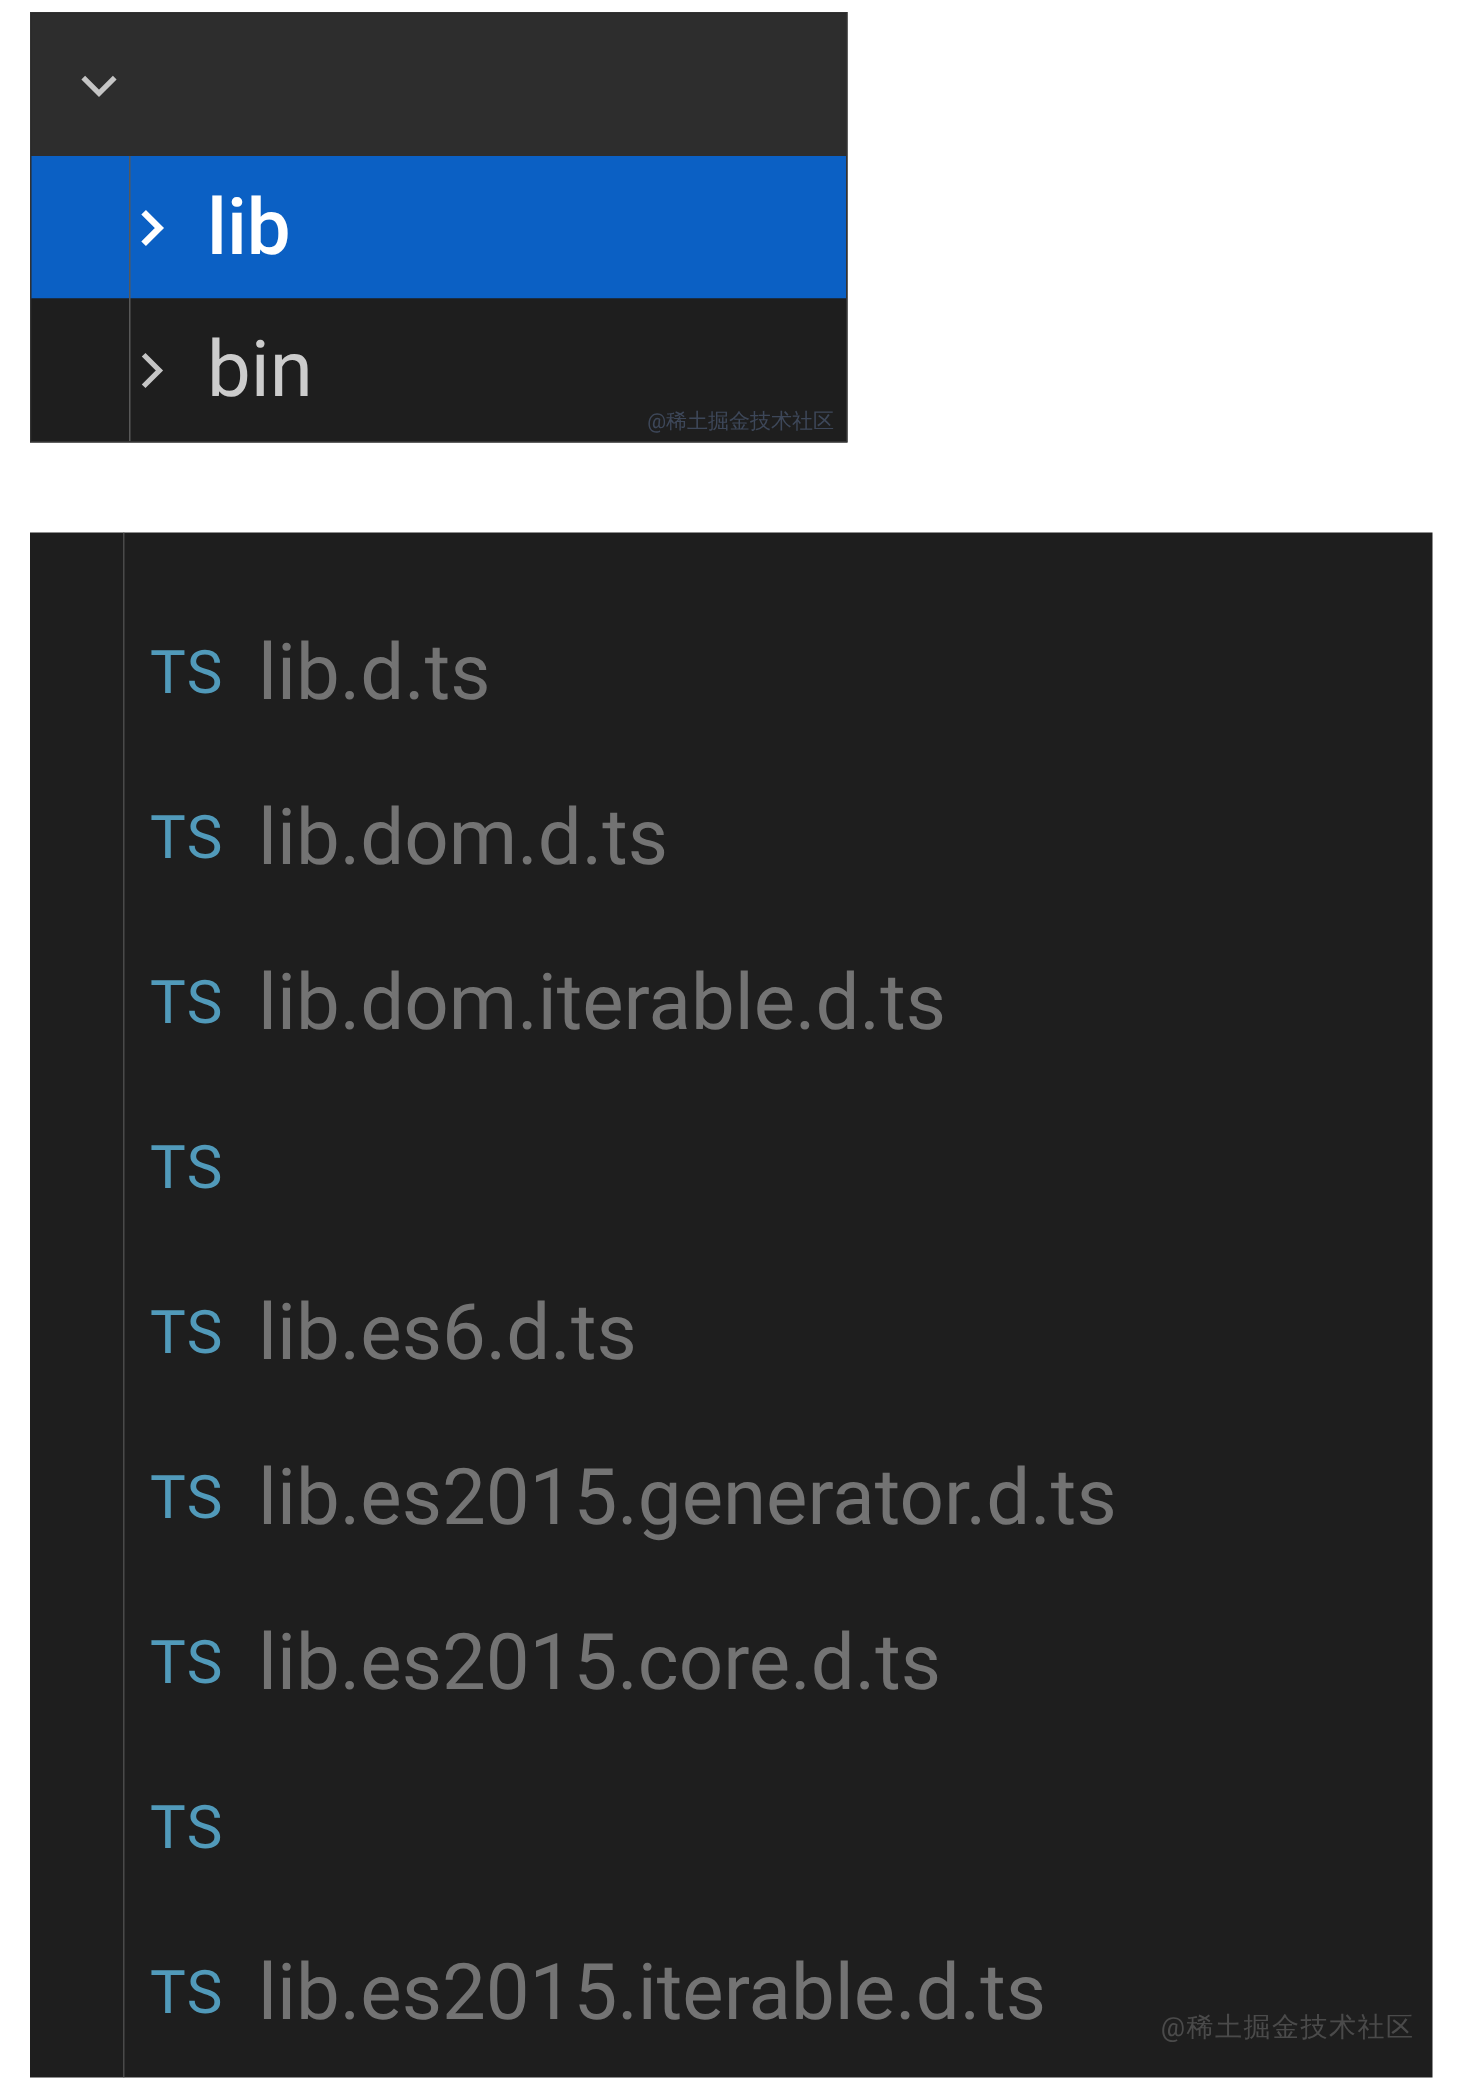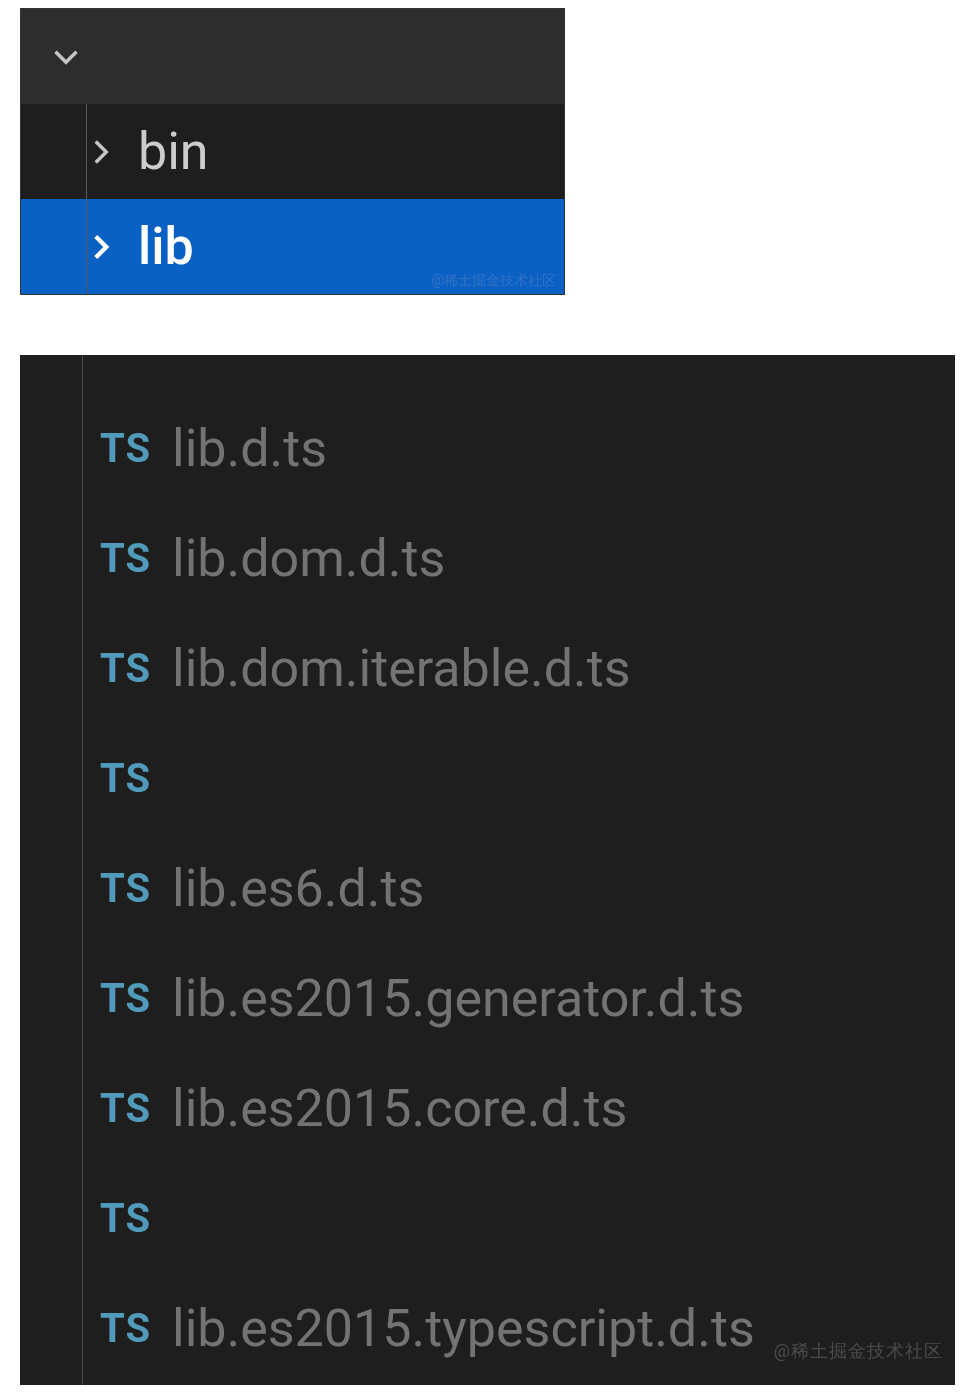--- a/index.html
+++ b/index.html
@@ -126,21 +126,21 @@
       display: flex;
       align-items: center;
       height: 110px;
       padding-left: 80px;
       cursor: pointer;
     }
     
     .ts-badge {
       color: #519aba;
       font-size: 40px;
-      font-weight: 700;
+      font-weight: 400;
       letter-spacing: 1px;
       width: 62px;
       text-align: left;
     }
     
     .file-name {
       color: #737373;
       font-size: 52px;
       margin-left: 10px;
     }
@@ -159,40 +159,40 @@
 
 <div class="folder-panel">
   <div class="indent-guide"></div>
 
   <div class="folder-row root">
     <span class="chevron down">
       <svg class="chevron-svg" viewBox="0 0 24 24" fill="none" stroke="currentColor" stroke-width="2">
         <polyline points="6 9 12 15 18 9"></polyline>
       </svg>
     </span>
+  </div>
+
+  <div class="folder-row child selected">
+    <span class="chevron">
+      <svg class="chevron-svg" viewBox="0 0 24 24" fill="none" stroke="currentColor" stroke-width="2.5">
+        <polyline points="9 18 15 12 9 6"></polyline>
+      </svg>
+    </span>
+    <span class="folder-label">lib</span>
   </div>
 
   <div class="folder-row child">
     <span class="chevron">
       <svg class="chevron-svg" viewBox="0 0 24 24" fill="none" stroke="currentColor" stroke-width="2">
         <polyline points="9 18 15 12 9 6"></polyline>
       </svg>
     </span>
     <span class="folder-label">bin</span>
   </div>
 
-  <div class="folder-row child selected">
-    <span class="chevron">
-      <svg class="chevron-svg" viewBox="0 0 24 24" fill="none" stroke="currentColor" stroke-width="2.5">
-        <polyline points="9 18 15 12 9 6"></polyline>
-      </svg>
-    </span>
-    <span class="folder-label">lib</span>
-  </div>
-
   <span class="watermark-top">@稀土掘金技术社区</span>
 </div>
 
 <div class="file-panel">
   <div class="indent-guide-files"></div>
 
   <div class="file-row">
     <span class="ts-badge">TS</span>
     <span class="file-name">lib.d.ts</span>
   </div>
@@ -217,17 +217,17 @@
   </div>
   <div class="file-row">
     <span class="ts-badge">TS</span>
     <span class="file-name">lib.es2015.core.d.ts</span>
   </div>
   <div class="file-row">
     <span class="ts-badge">TS</span>
   </div>
   <div class="file-row">
     <span class="ts-badge">TS</span>
-    <span class="file-name">lib.es2015.typescript.d.ts</span>
+    <span class="file-name">lib.es2015.iterable.d.ts</span>
   </div>
 
   <span class="watermark-bottom">@稀土掘金技术社区</span>
 </div>
 
 </body></html>

